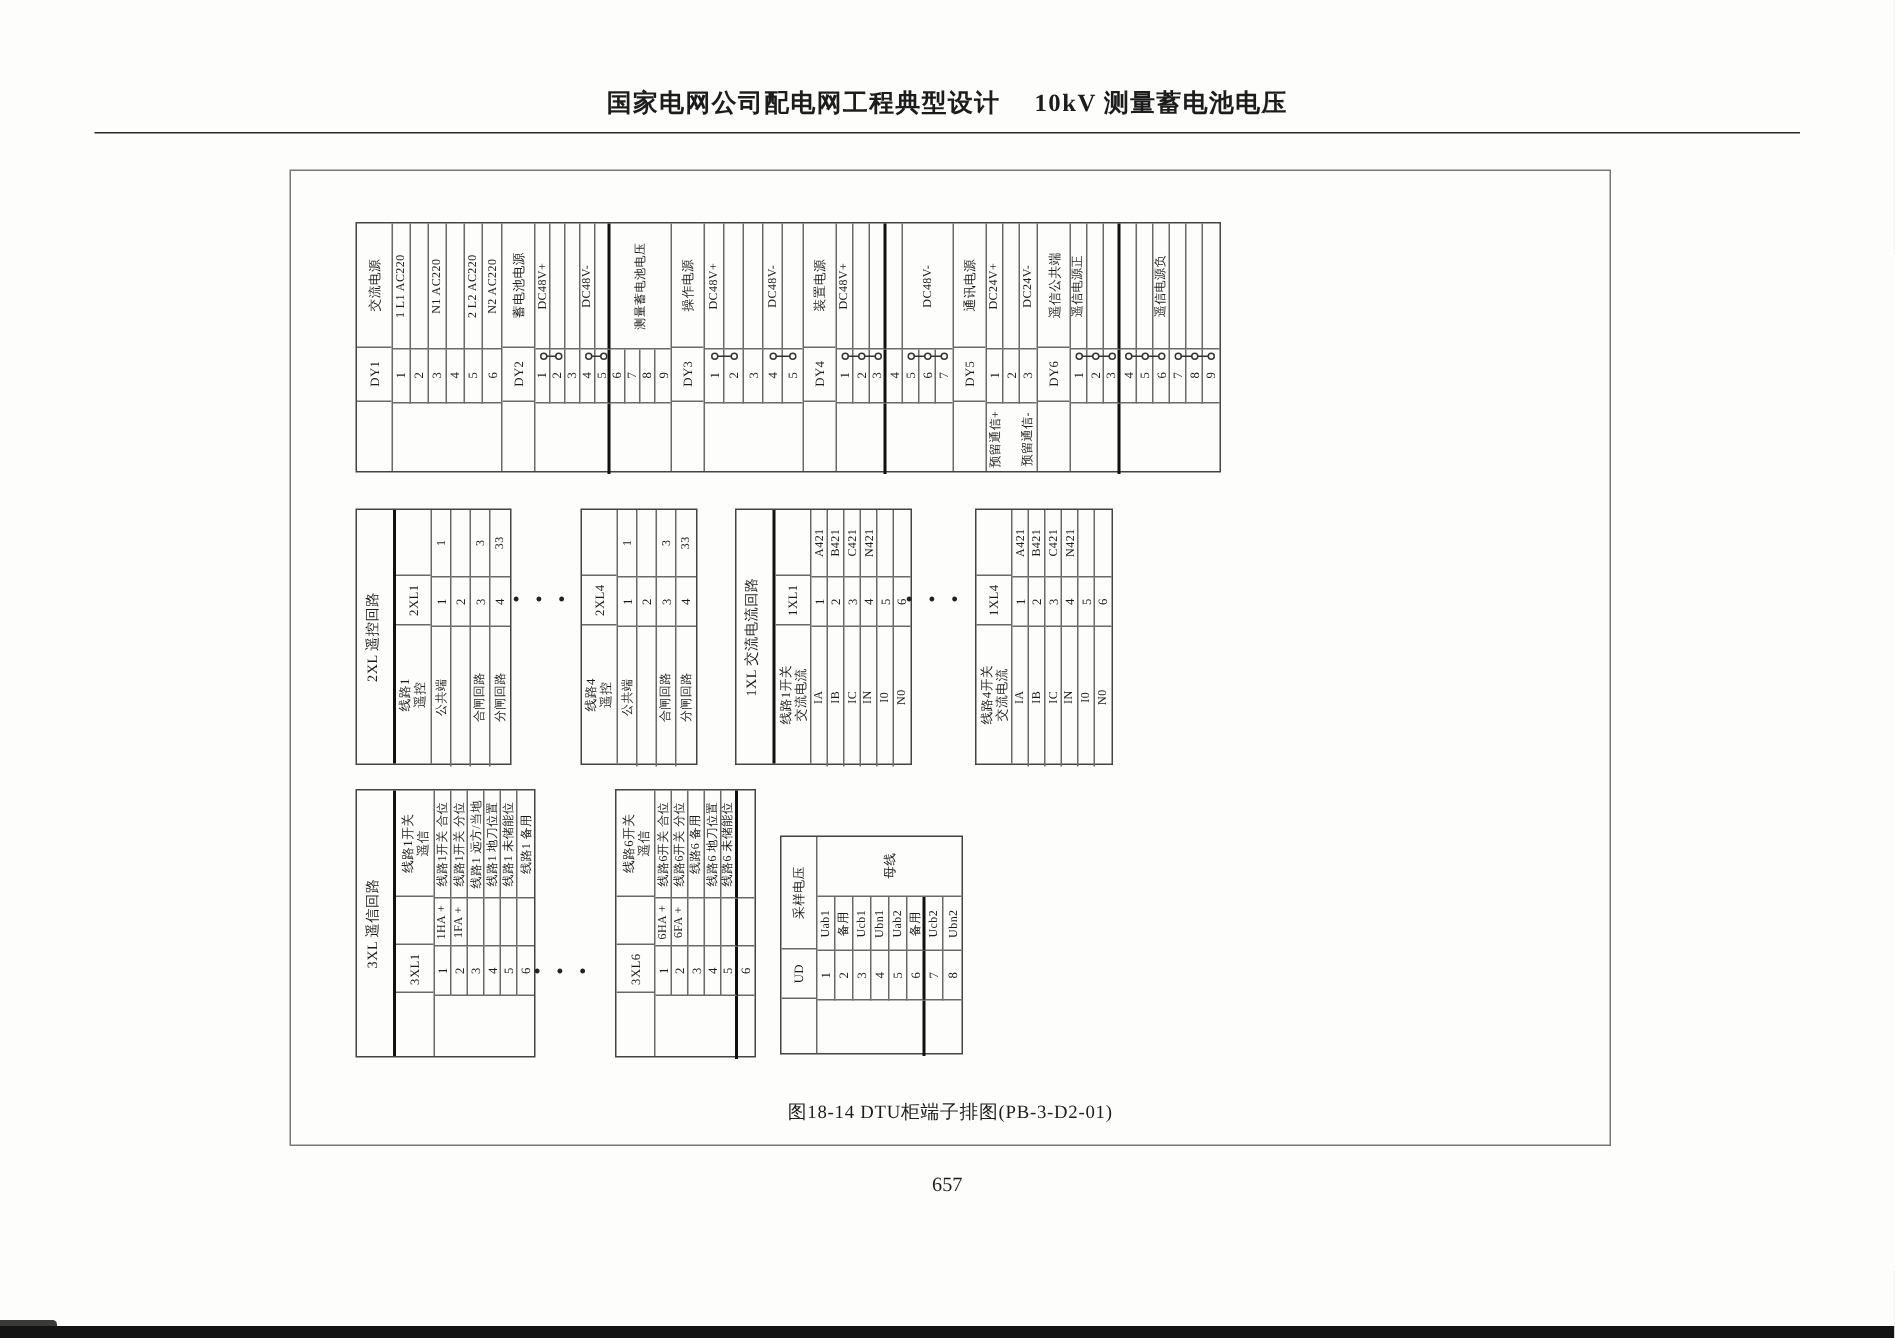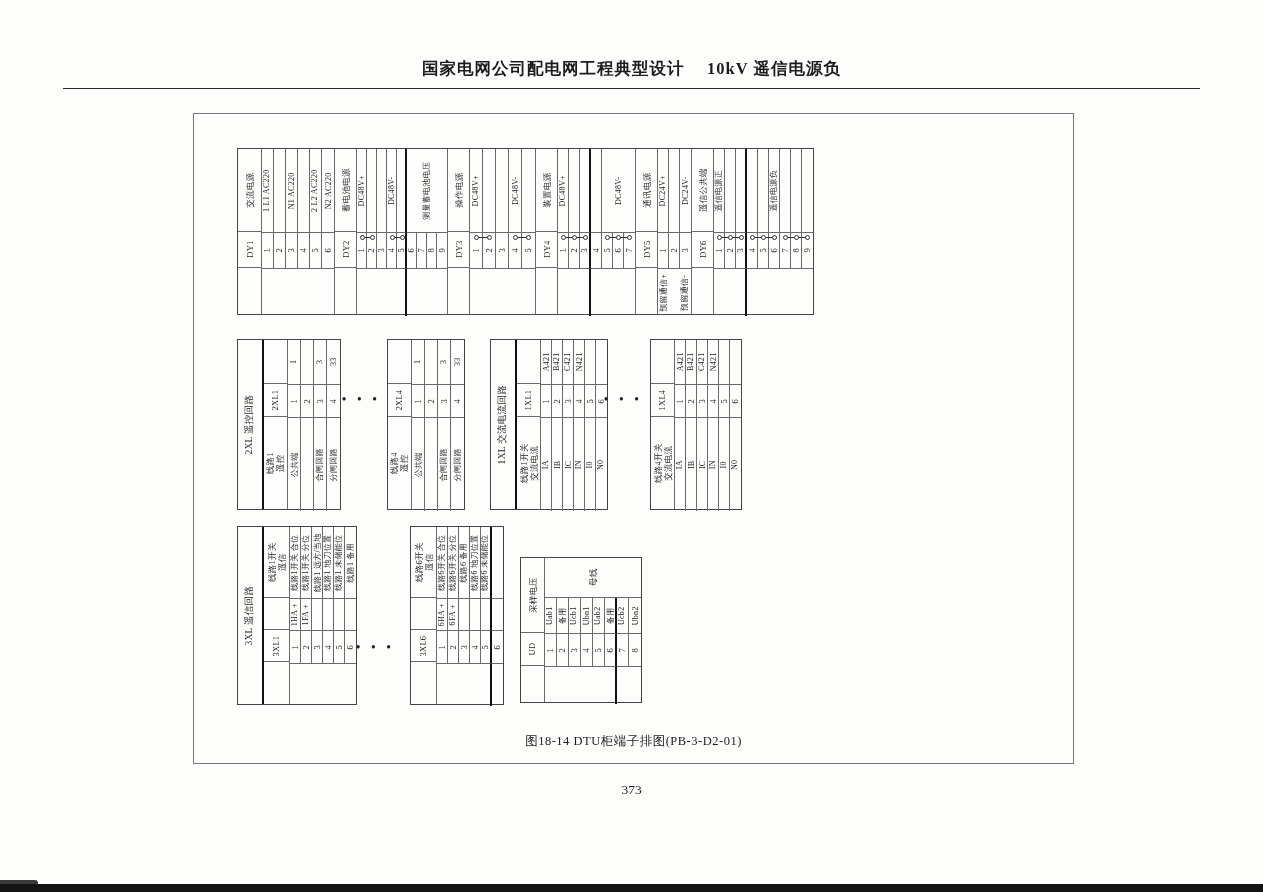--- a/index.html
+++ b/index.html
@@ -21,21 +21,21 @@
   .caption { position: absolute; left: 193px; top: 733px; width: 881px; text-align: center; font-size: 12.5px; letter-spacing: 0.5px; }
   .pageno { position: absolute; left: 0; top: 782px; width: 1263px; text-align: center; font-size: 13.5px; }
   .dots { position: absolute; font-size: 12px; font-weight: bold; letter-spacing: 4px; color: #222; }
   .scan-bottom { position: absolute; left: 0; bottom: 0; width: 1263px; height: 8px; background: #141414; }
   .scan-corner { position: absolute; left: 0; bottom: 6px; width: 38px; height: 6px; background: #3a3a38; border-radius: 0 3px 0 0; }
 </style>
 </head>
 <body>
 
 <div class="page">
-  <div class="hdr">国家电网公司配电网工程典型设计　 10kV 遥信电源负</div>
+  <div class="hdr">国家电网公司配电网工程典型设计　 10kV 测量蓄电池电压</div>
   <div class="hdr-rule"></div>
   <div class="frame"></div>
   <div id="tables">
       <div style="position: absolute; left: 237px; top: 148px; height: 167px; display: flex; align-items: stretch; border: 1px solid rgb(68, 68, 68); background: transparent;">
         <div style="display: flex; border-right: 1px solid rgb(106, 106, 106);">
           <div style="width: 24px; display: flex; flex-direction: column; border-right: 1px solid rgb(106, 106, 106);">
             <div style="height: 84px; border-bottom: 1px solid rgb(106, 106, 106); display: flex; align-items: center; justify-content: center;">
               <span style="transform: rotate(-90deg); white-space: pre; line-height: 1.2; text-align: center; letter-spacing: 0.3px; font-size: 8.5px;">交流电源</span>
             </div>
             <div style="height: 36px; border-bottom: 1px solid rgb(106, 106, 106); display: flex; align-items: center; justify-content: center;">
@@ -833,16 +833,16 @@
           </div>
         </div>
       </div>
     </div>
   <div id="dots-layer">
       <div class="dots" style="position: absolute; left: 342px; top: 392px;">• • •</div>
       <div class="dots" style="position: absolute; left: 604px; top: 392px;">• • •</div>
       <div class="dots" style="position: absolute; left: 356px; top: 640px;">• • •</div>
     </div>
   <div class="caption">图18-14 DTU柜端子排图(PB-3-D2-01)</div>
-  <div class="pageno">373</div>
+  <div class="pageno">657</div>
   <div class="scan-corner"></div>
   <div class="scan-bottom"></div>
 </div>
 
 </body></html>

